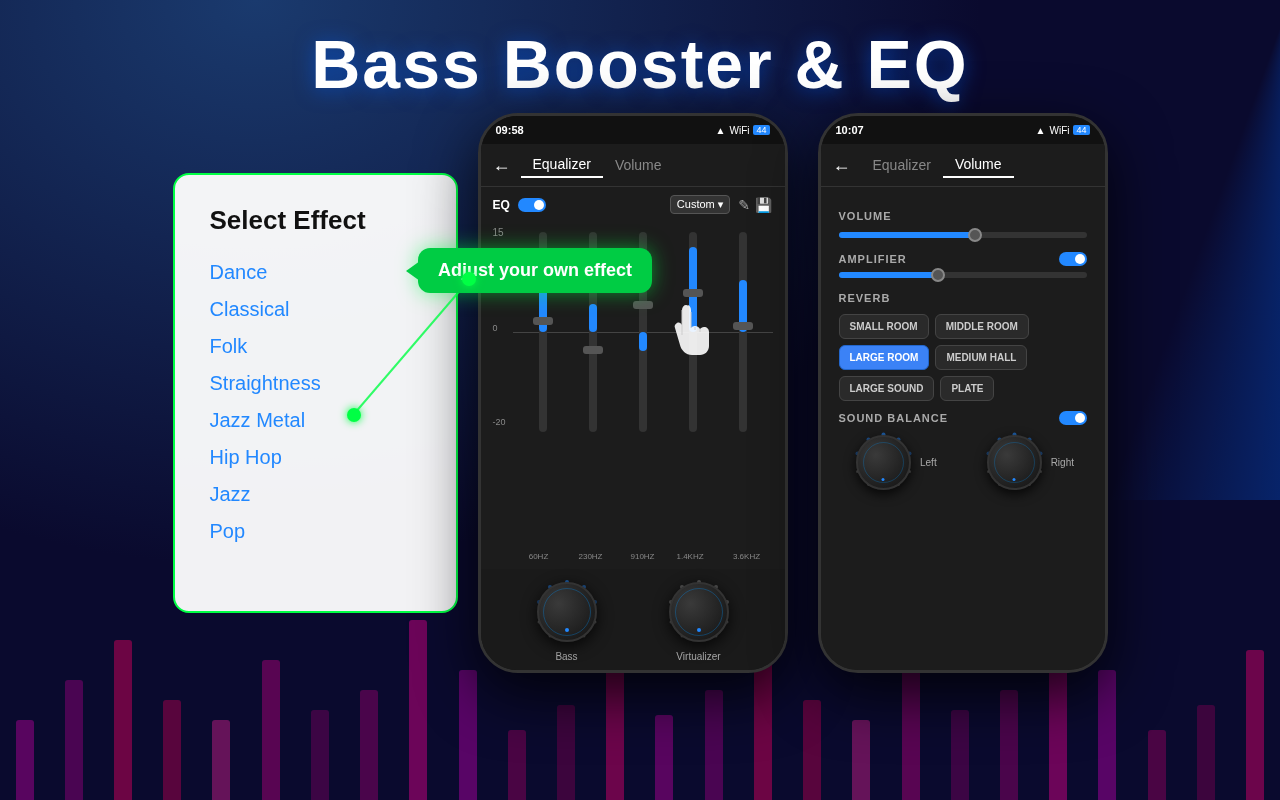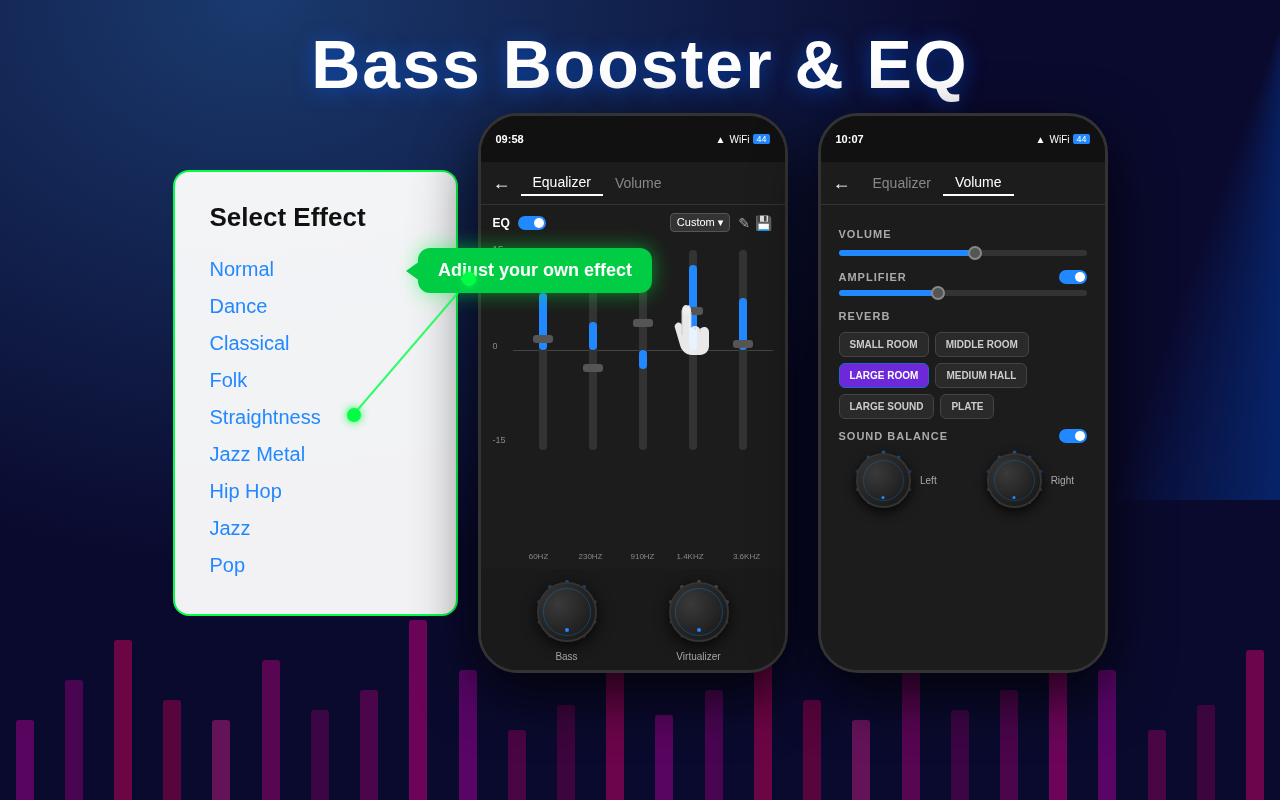--- a/index.html
+++ b/index.html
@@ -131,21 +131,21 @@
     .phone-screen {
       background: #1c1c1c;
       height: 100%;
       display: flex;
       flex-direction: column;
     }
 
     
     .status-bar {
       background: #111;
-      padding: 17px 15px;
+      padding: 8px 15px;
       display: flex;
       justify-content: space-between;
       align-items: center;
       font-size: 10px;
       color: white;
       min-height: 22px;
     }
     .status-time { font-weight: bold; font-size: 11px; }
     .status-icons { display: flex; gap: 4px; align-items: center; }
 
@@ -416,21 +416,21 @@
       background: #2a2a2a;
       color: #ccc;
       border: 1px solid #444;
       border-radius: 6px;
       padding: 6px 10px;
       font-size: 10px;
       font-weight: bold;
       cursor: pointer;
     }
     .reverb-btn.active {
-      background: #6d28d9;
+      background: #3b82f6;
       color: white;
       border-color: #2266cc;
     }
     .sound-balance-row {
       display: flex;
       align-items: center;
       justify-content: space-between;
     }
     .sound-balance-knobs {
       display: flex;
@@ -516,21 +516,20 @@
 
 <div class="content">
 
   <h1 class="title">Bass Booster &amp; EQ</h1>
 
   <div class="main-area">
 
     <div class="select-effect-card">
       <div class="select-effect-title">Select Effect</div>
       <div id="effect-items-container">
-          <div class="effect-item">Normal</div>
           <div class="effect-item">Dance</div>
           <div class="effect-item">Classical</div>
           <div class="effect-item">Folk</div>
           <div class="effect-item">Straightness</div>
           <div class="effect-item">Jazz Metal</div>
           <div class="effect-item">Hip Hop</div>
           <div class="effect-item">Jazz</div>
           <div class="effect-item">Pop</div>
         </div>
     </div>
@@ -564,21 +563,21 @@
               <span class="eq-icon">✎</span>
               <span class="eq-icon">💾</span>
             </div>
           </div>
 
           <div style="position:relative; flex:1;">
 
             <div style="position:absolute; left:0; top:5px; display:flex; flex-direction:column; justify-content:space-between; height:200px;">
               <span style="color:#888; font-size:10px;">15</span>
               <span style="color:#888; font-size:9px;">0</span>
-              <span style="color:#888; font-size:9px;">-15</span>
+              <span style="color:#888; font-size:9px;">-20</span>
             </div>
 
             <div class="sliders-row" id="sliders-row">
               <div class="zero-line"></div>
             <div class="eq-slider-col">
                   <div class="eq-slider-track">
                     <div class="eq-slider-fill" style="height: 57px;"></div>
                     <div class="eq-slider-thumb" style="bottom: 107px;"></div>
                   </div>
                 </div>

